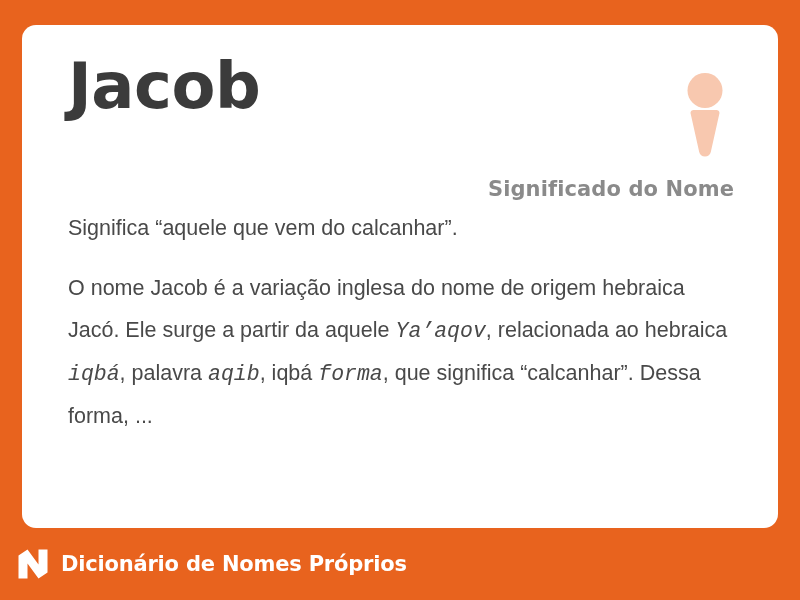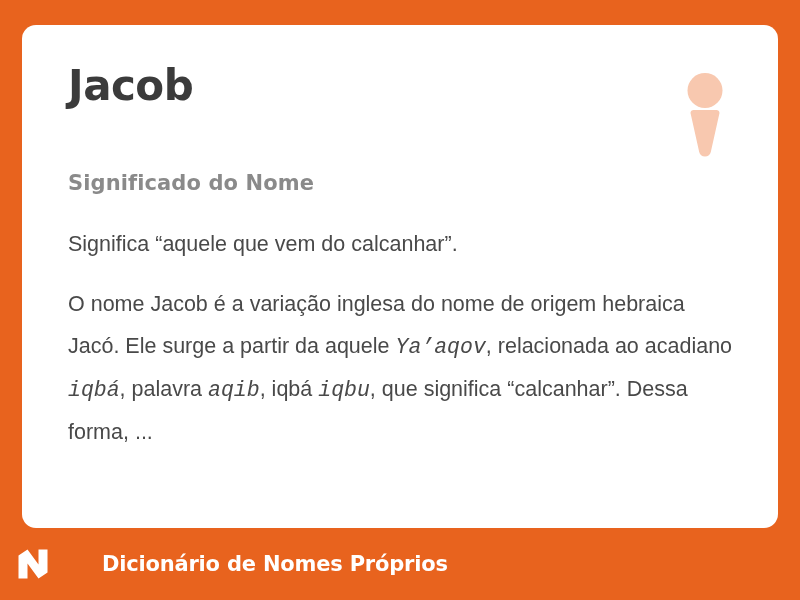--- a/index.html
+++ b/index.html
@@ -37,49 +37,50 @@
   }
 
   .card-head {
     position: relative;
     height: 92px;
   }
 
   .name-title {
     margin: 0;
     padding: 0;
-    font-size: 42px;
+    font-size: 64px;
     line-height: 62px;
     font-weight: 700;
     letter-spacing: -0.5px;
     color: #3B3B3B;
     font-family: "DejaVu Sans", sans-serif;
   }
 
   
   .person-icon {
     position: absolute;
     right: 8px;
     top: 18px;
     width: 42px;
     height: 84px;
   }
 
   .section-label {
-    margin: 22px 0 0 0;
+    margin: 28px 0 0 0;
     font-size: 21px;
     line-height: 28px;
     font-weight: 700;
     color: #8A8A8A;
     font-family: "DejaVu Sans", sans-serif;
     letter-spacing: 0.1px;
+    text-align: right;
   }
 
   .lead {
-    margin: 32px 0 0 0;
+    margin: 10px 0 0 0;
     font-size: 21.5px;
     line-height: 30px;
     color: #494949;
     font-family: "Liberation Sans", sans-serif;
   }
 
   .body-copy {
     margin: 24px 0 0 0;
     font-size: 21.5px;
     line-height: 42px;
@@ -96,21 +97,20 @@
   .footer {
     position: absolute;
     left: 0;
     top: 528px;
     width: 800px;
     height: 72px;
     display: flex;
     align-items: center;
     padding-left: 18px;
     box-sizing: border-box;
-    gap: 41px;
   }
 
   .brand-logo {
     width: 30px;
     height: 30px;
     flex: 0 0 auto;
     margin-right: 13px;
   }
 
   .brand-name {
@@ -137,21 +137,21 @@
           <circle cx="21" cy="17.5" r="17.5" fill="#F8C8AF"></circle>
           <path d="M6.5 40 C6.5 38.3 7.9 37 9.6 37 L32.4 37 C34.1 37 35.5 38.3 35.5 40 L26.8 79 C26.3 81.6 24.1 83.5 21 83.5 C17.9 83.5 15.7 81.6 15.2 79 Z" fill="#F8C8AF"></path>
         </svg>
       </span>
     </div>
 
     <h2 class="section-label">Significado do Nome</h2>
 
     <p class="lead">Significa “aquele que vem do calcanhar”.</p>
 
-    <p class="body-copy"><span>O nome Jacob é a variação inglesa do nome de origem hebraica Jacó. Ele surge a partir da aquele </span><em>Ya’aqov</em><span>, relacionada ao acadiano </span><em>iqbá</em><span>, palavra </span><em>aqib</em><span>, iqbá </span><em>iqbu</em><span>, que significa “calcanhar”. Dessa forma, ...</span></p>
+    <p class="body-copy"><span>O nome Jacob é a variação inglesa do nome de origem hebraica Jacó. Ele surge a partir da aquele </span><em>Ya’aqov</em><span>, relacionada ao hebraica </span><em>iqbá</em><span>, palavra </span><em>aqib</em><span>, iqbá </span><em>forma</em><span>, que significa “calcanhar”. Dessa forma, ...</span></p>
 
   </div>
 
   <div class="footer">
     <span class="brand-logo">
       <svg width="30" height="30" viewBox="0 0 30 30" xmlns="http://www.w3.org/2000/svg">
         <path d="M0.5 6.5 L0.5 29.5 L9.5 29.5 L9.5 14.5 L20.5 29.5 L29.5 23.5 L29.5 0.5 L20.5 0.5 L20.5 15.5 L9.5 0.5 Z" fill="#FFFFFF"></path>
       </svg>
     </span>
     <span class="brand-name">Dicionário de Nomes Próprios</span>

